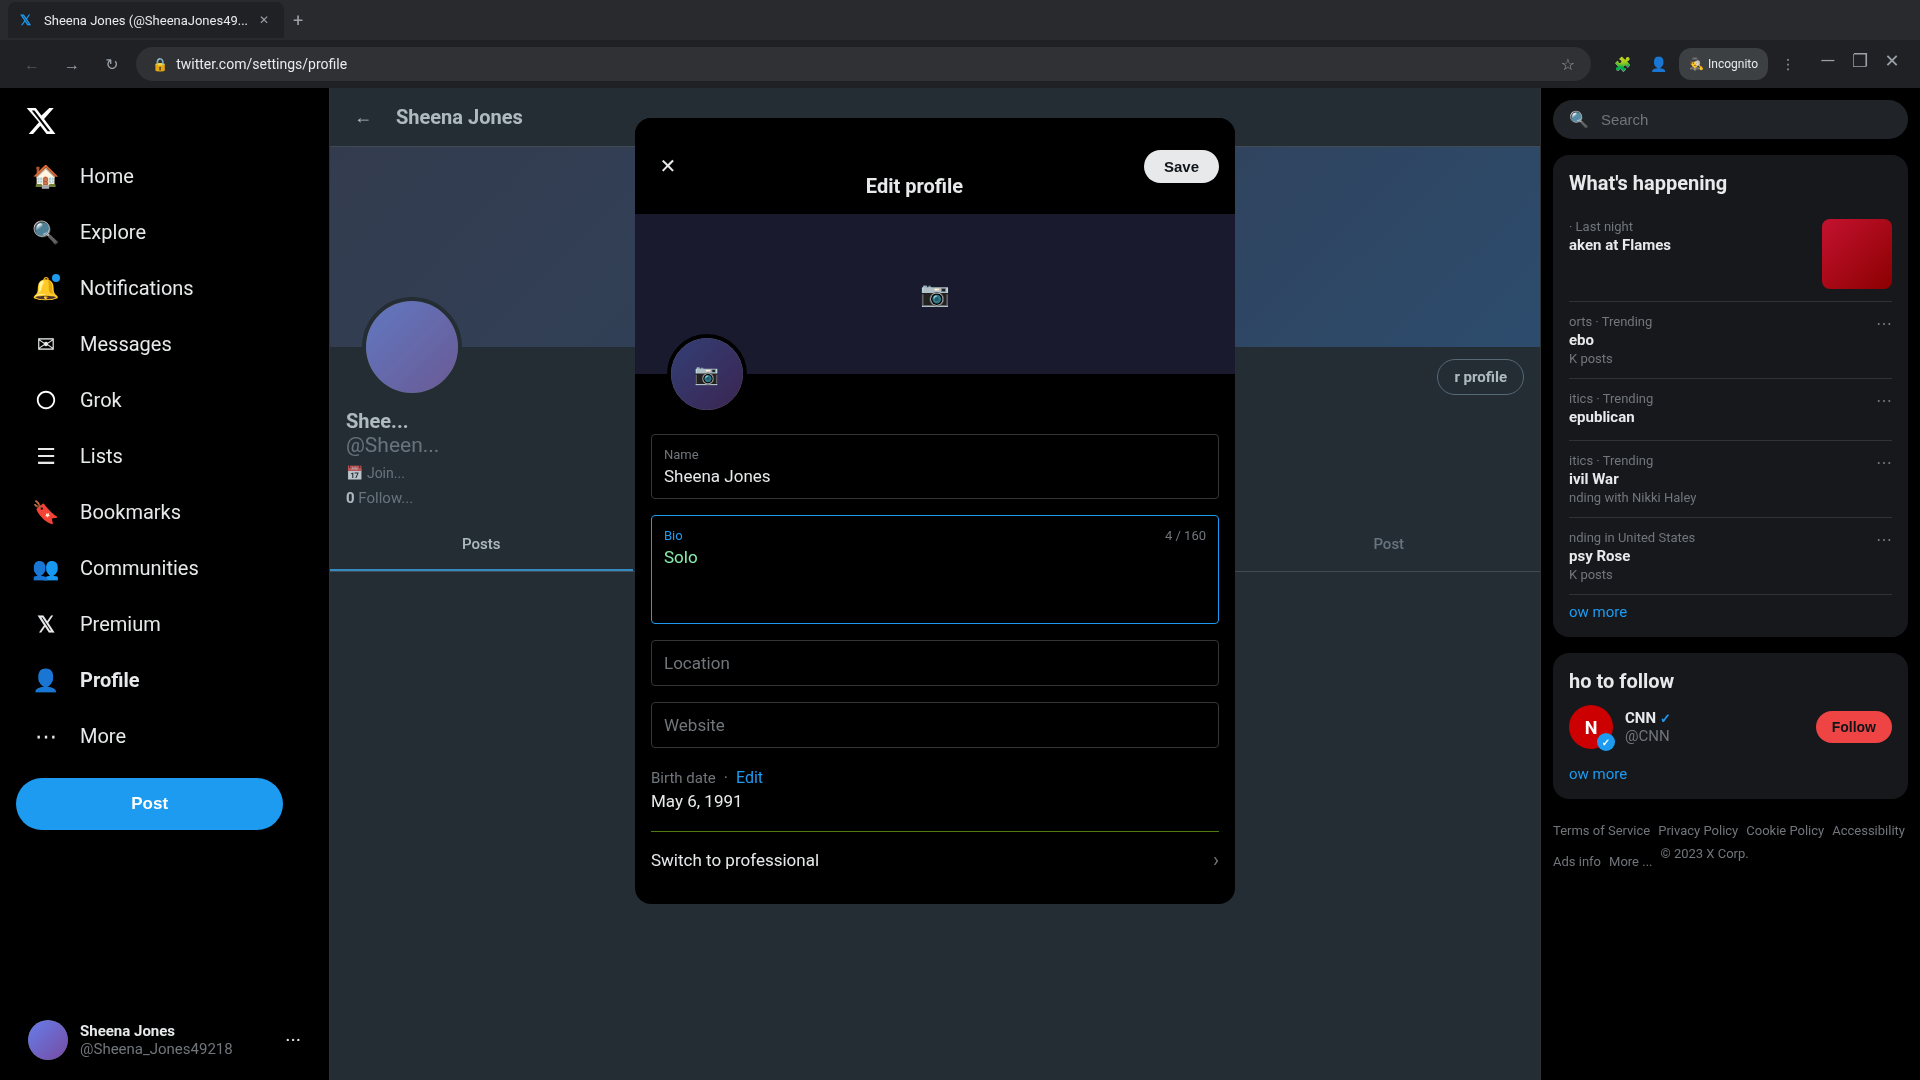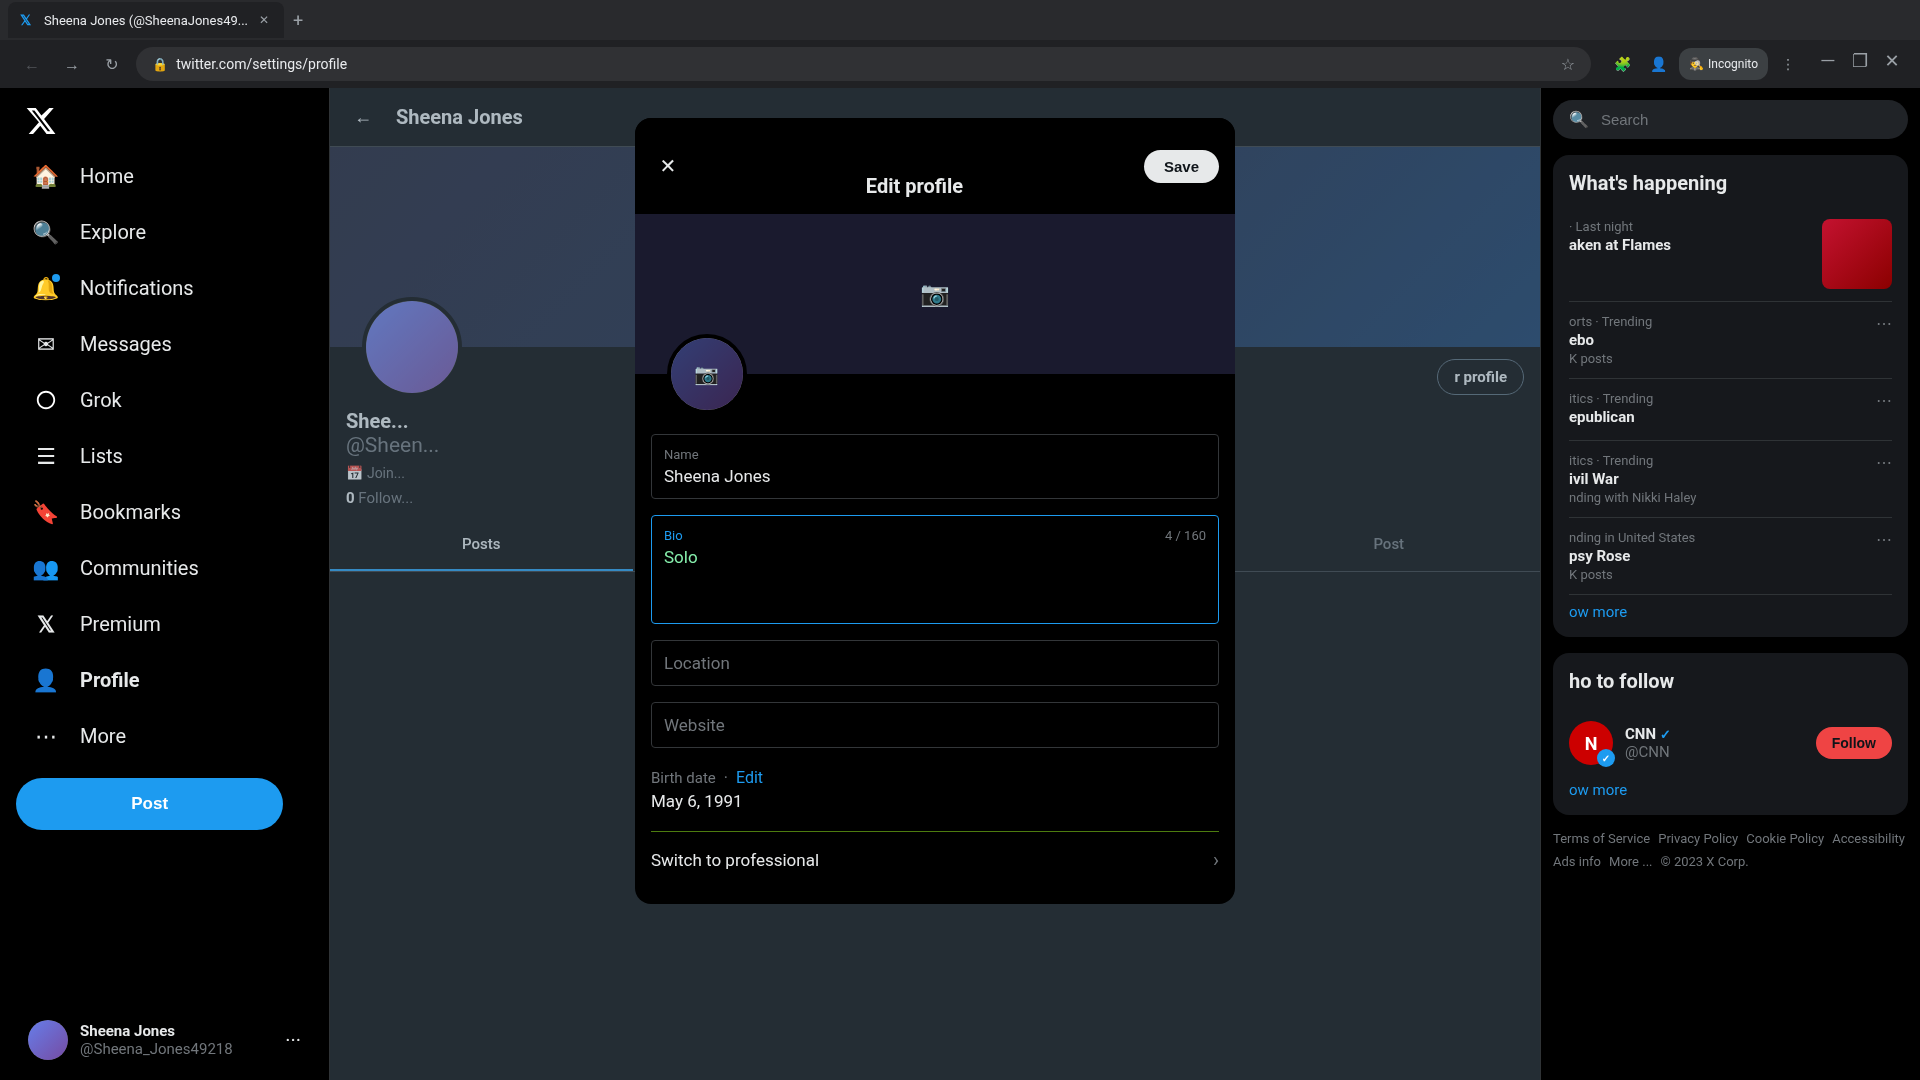--- a/index.html
+++ b/index.html
@@ -585,21 +585,21 @@
     }
     .who-to-follow {
       background: #16181c;
       border-radius: 16px;
       padding: 16px;
     }
     .who-title {
       font-size: 20px;
       font-weight: 700;
       color: #e7e9ea;
-      margin-bottom: 20px;
+      margin-bottom: 4px;
     }
     .follow-item {
       display: flex;
       align-items: center;
       gap: 12px;
       padding: 8px 0;
       cursor: pointer;
     }
     .follow-avatar {
       width: 44px;
@@ -650,21 +650,21 @@
       display: block;
     }
     .footer-links {
       display: flex;
       flex-wrap: wrap;
       gap: 8px;
       padding: 16px 0;
       font-size: 13px;
       color: #71767b;
     }
-    .footer-link { cursor: pointer; }
+    .footer-link { cursor: pointer; margin-top: 8px; }
     .trending-item-img {
       width: 70px;
       height: 70px;
       border-radius: 8px;
       background: linear-gradient(135deg, #c41230, #8B0000);
       flex-shrink: 0;
     }
   </style>
 </head>
 <body>

